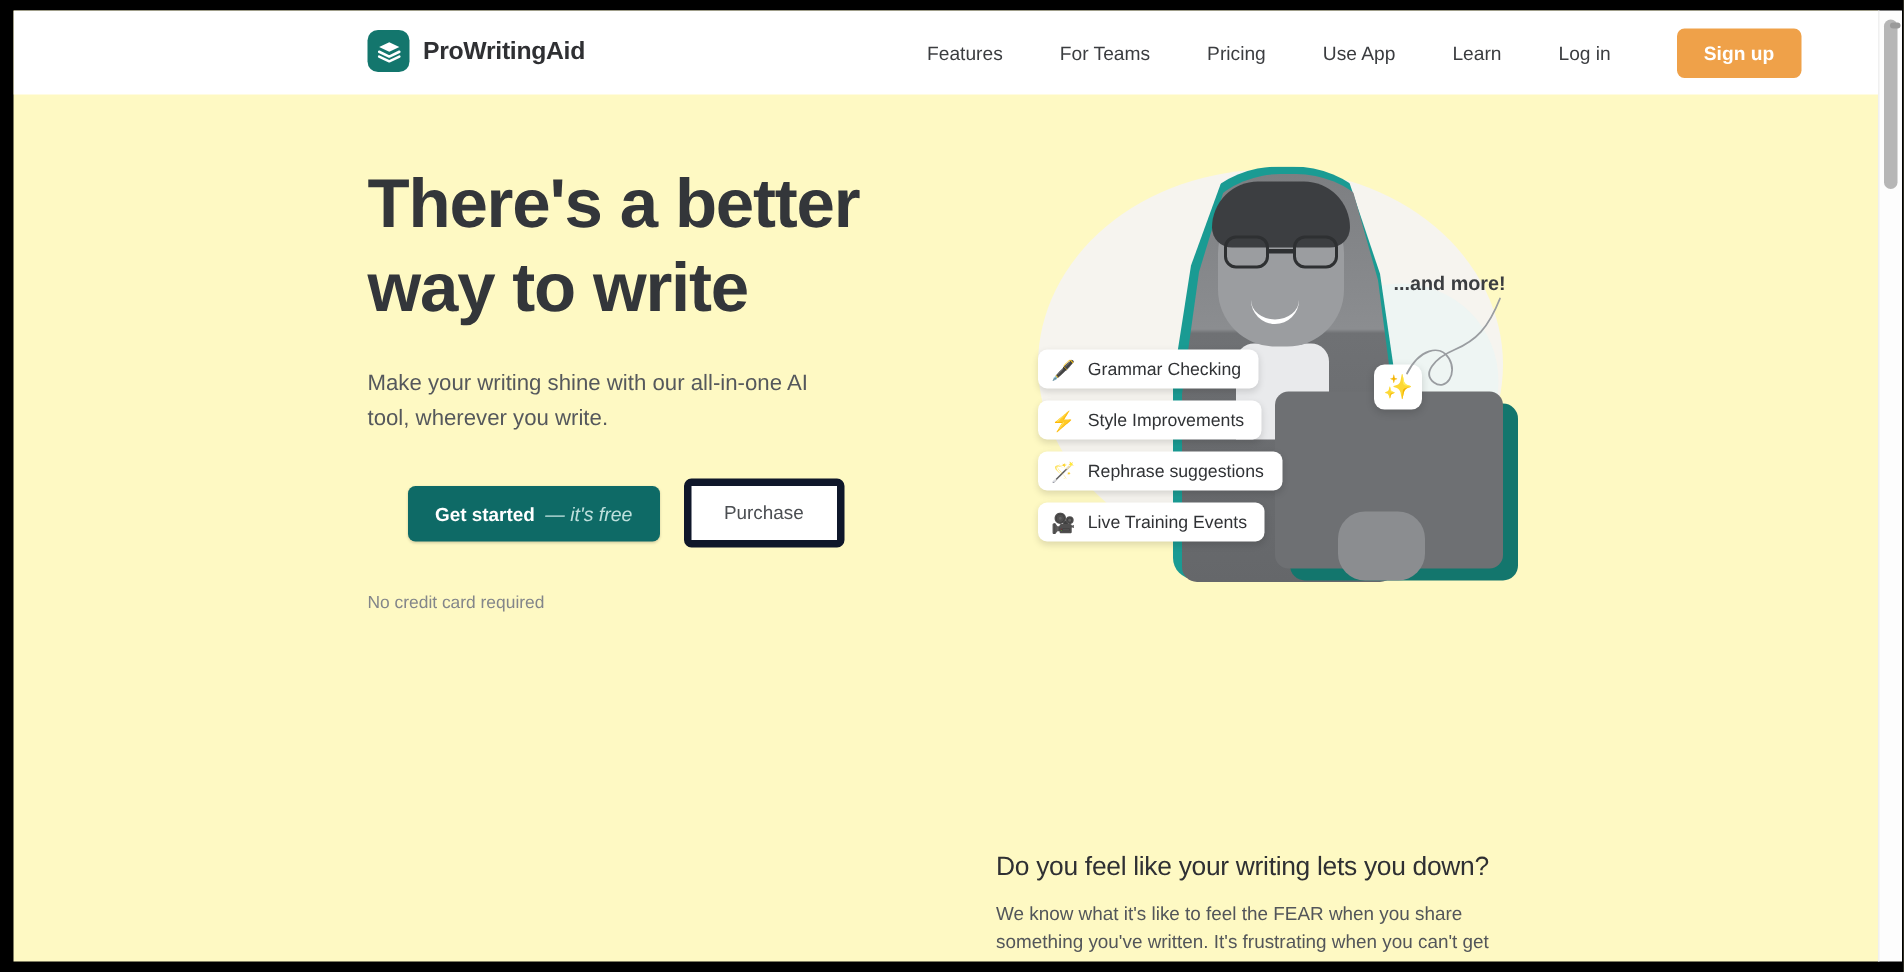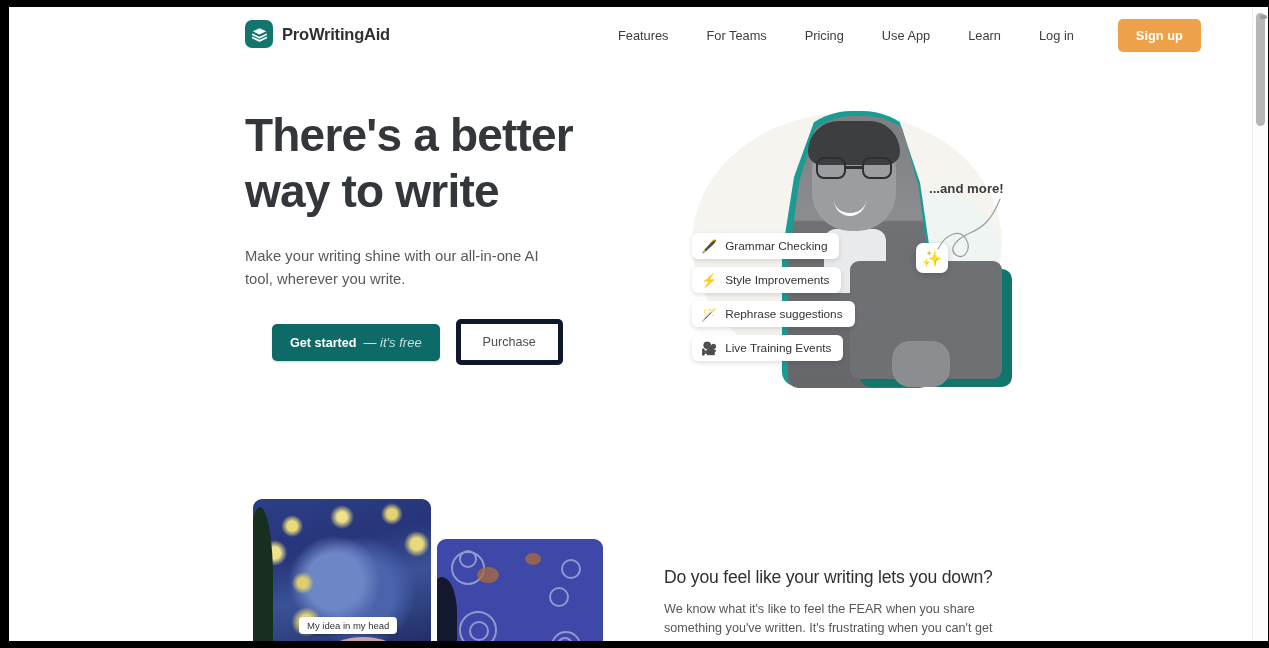--- a/index.html
+++ b/index.html
@@ -16,21 +16,21 @@
   #screen {
     position: relative;
     width: 1269px; height: 648px;
     background: #000;
     overflow: hidden;
   }
   #viewport {
     position: absolute;
     left: 9px; top: 7px;
     width: 1243px; height: 634px;
-    background: #ffffff;
+    background: #fef9c3;
     overflow: hidden;
   }
   #scrollbar {
     position: absolute;
     left: 1252px; top: 7px;
     width: 15px; height: 634px;
     background: #fdfdfd;
     border-left: 1px solid #f0f0f0;
   }
   #scrollbar .thumb {
@@ -439,20 +439,21 @@
       <p class="lede">Make your writing shine with our all-in-one AI tool, wherever you write.</p>
 
       <div class="cta-row">
         <div class="btn-primary">
           <span>Get started</span>
           <span class="sub">— it's free</span>
         </div>
         <div class="btn-secondary">Purchase</div>
       </div>
 
+      <div class="fineprint">No credit card required</div>
     </div>
 
     <div id="hero-art">
 
       <div class="art-blob"></div>
       <div class="art-blob2"></div>
 
       <div class="person">
         <div class="person-teal"></div>
         <div class="person-body"></div>
@@ -492,43 +493,20 @@
           <span class="plabel">Rephrase suggestions</span>
         </div>
         <div class="pill">
           <span class="emoji">🎥</span>
           <span class="plabel">Live Training Events</span>
         </div>
       </div>
 
     </div>
 
-    <div id="sec2-art">
-
-      <div class="card-right">
-        <span class="spiral" style="left:14px;top:12px;width:30px;height:30px;"></span>
-        <span class="spiral" style="left:22px;top:11px;width:14px;height:14px;"></span>
-        <span class="spiral" style="left:22px;top:72px;width:34px;height:34px;"></span>
-        <span class="spiral" style="left:32px;top:82px;width:16px;height:16px;"></span>
-        <span class="spiral" style="left:114px;top:92px;width:26px;height:26px;"></span>
-        <span class="spiral" style="left:120px;top:98px;width:12px;height:12px;"></span>
-        <span class="spiral" style="left:124px;top:20px;width:16px;height:16px;"></span>
-        <span class="spiral" style="left:112px;top:48px;width:16px;height:16px;"></span>
-        <span class="blotch" style="left:40px;top:28px;width:22px;height:16px;"></span>
-        <span class="blotch" style="left:88px;top:14px;width:16px;height:12px;"></span>
-        <span class="cypress"></span>
-      </div>
-
-      <div class="card-left">
-        <span class="cypress"></span>
-        <span class="hat"></span>
-        <span class="idea-tag">My idea in my head</span>
-      </div>
-
-    </div>
 
     <div id="sec2-copy">
       <h2 class="h2">Do you feel like your writing lets you down?</h2>
       <p class="body-copy">We know what it's like to feel the FEAR when you share something you've written. It's frustrating when you can't get your writing to do your ideas justice.</p>
     </div>
 
   </div>
 
   <div id="scrollbar">
     <div class="thumb">

